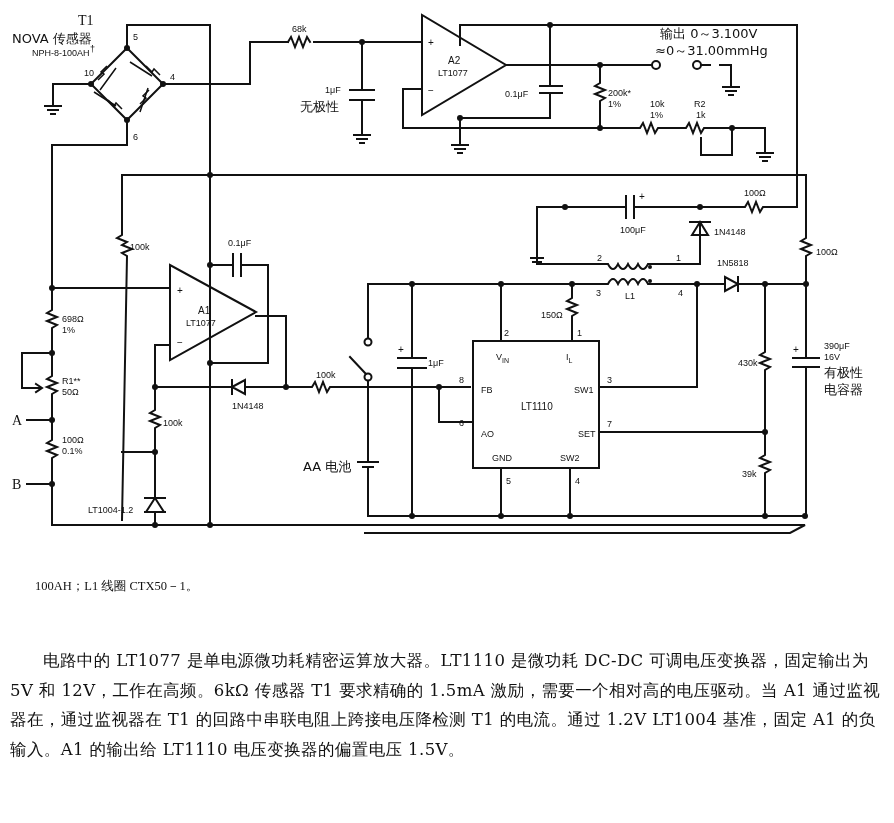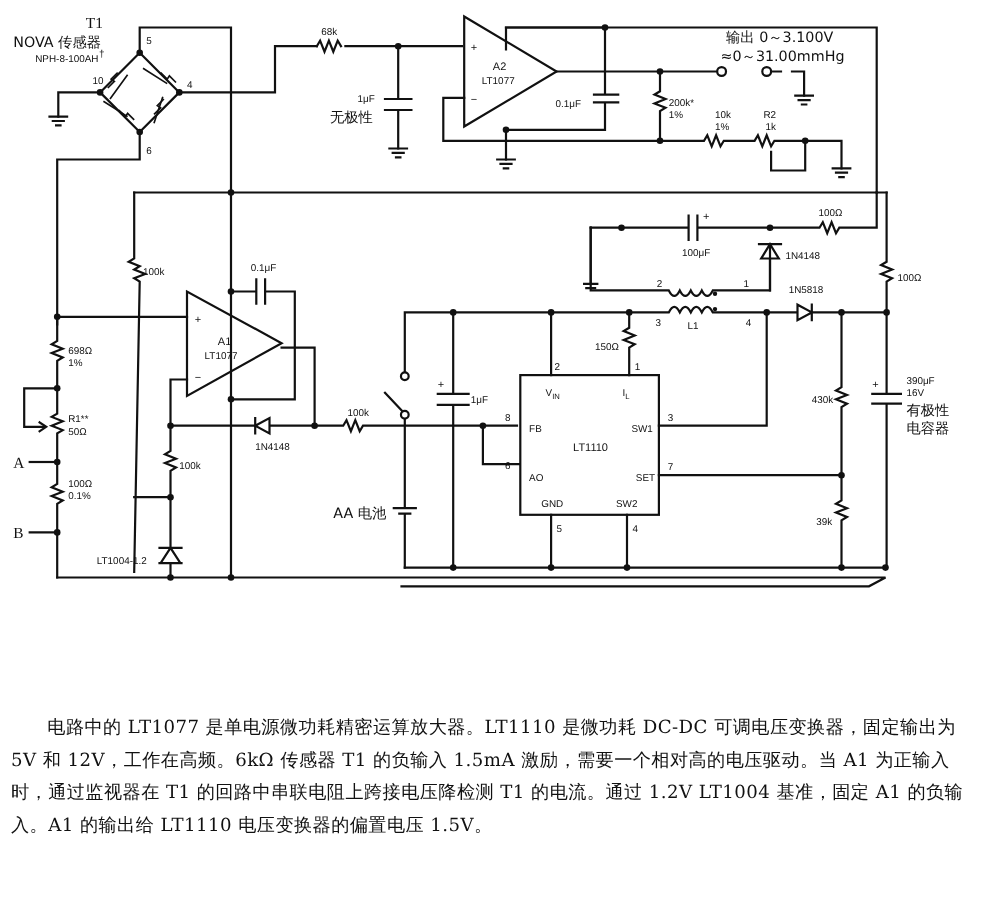--- a/index.html
+++ b/index.html
@@ -235,17 +235,18 @@
     <path class="w" d="M806,284 L806,358 M793,358 L819,358 M793,367 L819,367 M806,367 L806,516"></path>
     <text class="lblm" x="793" y="353">+</text>
     <text class="lbl" x="824" y="349">390μF</text>
     <text class="lbl" x="824" y="360">16V</text>
     <text class="cn" x="824" y="377">有极性</text>
     <text class="cn" x="824" y="394">电容器</text>
   </g>
 </svg>
 
 <div id="note">
+  <div class="l2">100AH；L1 线圈 CTX50－1。</div>
 </div>
 
 <div id="body-text">
-  <p>电路中的 LT1077 是单电源微功耗精密运算放大器。LT1110 是微功耗 DC-DC 可调电压变换器，固定输出为 5V 和 12V，工作在高频。6kΩ 传感器 T1 的负输入 1.5mA 激励，需要一个相对高的电压驱动。当 A1 为正输入时，通过监视器在 T1 的回路中串联电阻上跨接电压降检测 T1 的电流。通过 1.2V LT1004 基准，固定 A1 的负输入。A1 的输出给 LT1110 电压变换器的偏置电压 1.5V。</p>
+  <p>电路中的 LT1077 是单电源微功耗精密运算放大器。LT1110 是微功耗 DC-DC 可调电压变换器，固定输出为 5V 和 12V，工作在高频。6kΩ 传感器 T1 要求精确的 1.5mA 激励，需要一个相对高的电压驱动。当 A1 通过监视器在，通过监视器在 T1 的回路中串联电阻上跨接电压降检测 T1 的电流。通过 1.2V LT1004 基准，固定 A1 的负输入。A1 的输出给 LT1110 电压变换器的偏置电压 1.5V。</p>
 </div>
 
 </body></html>

